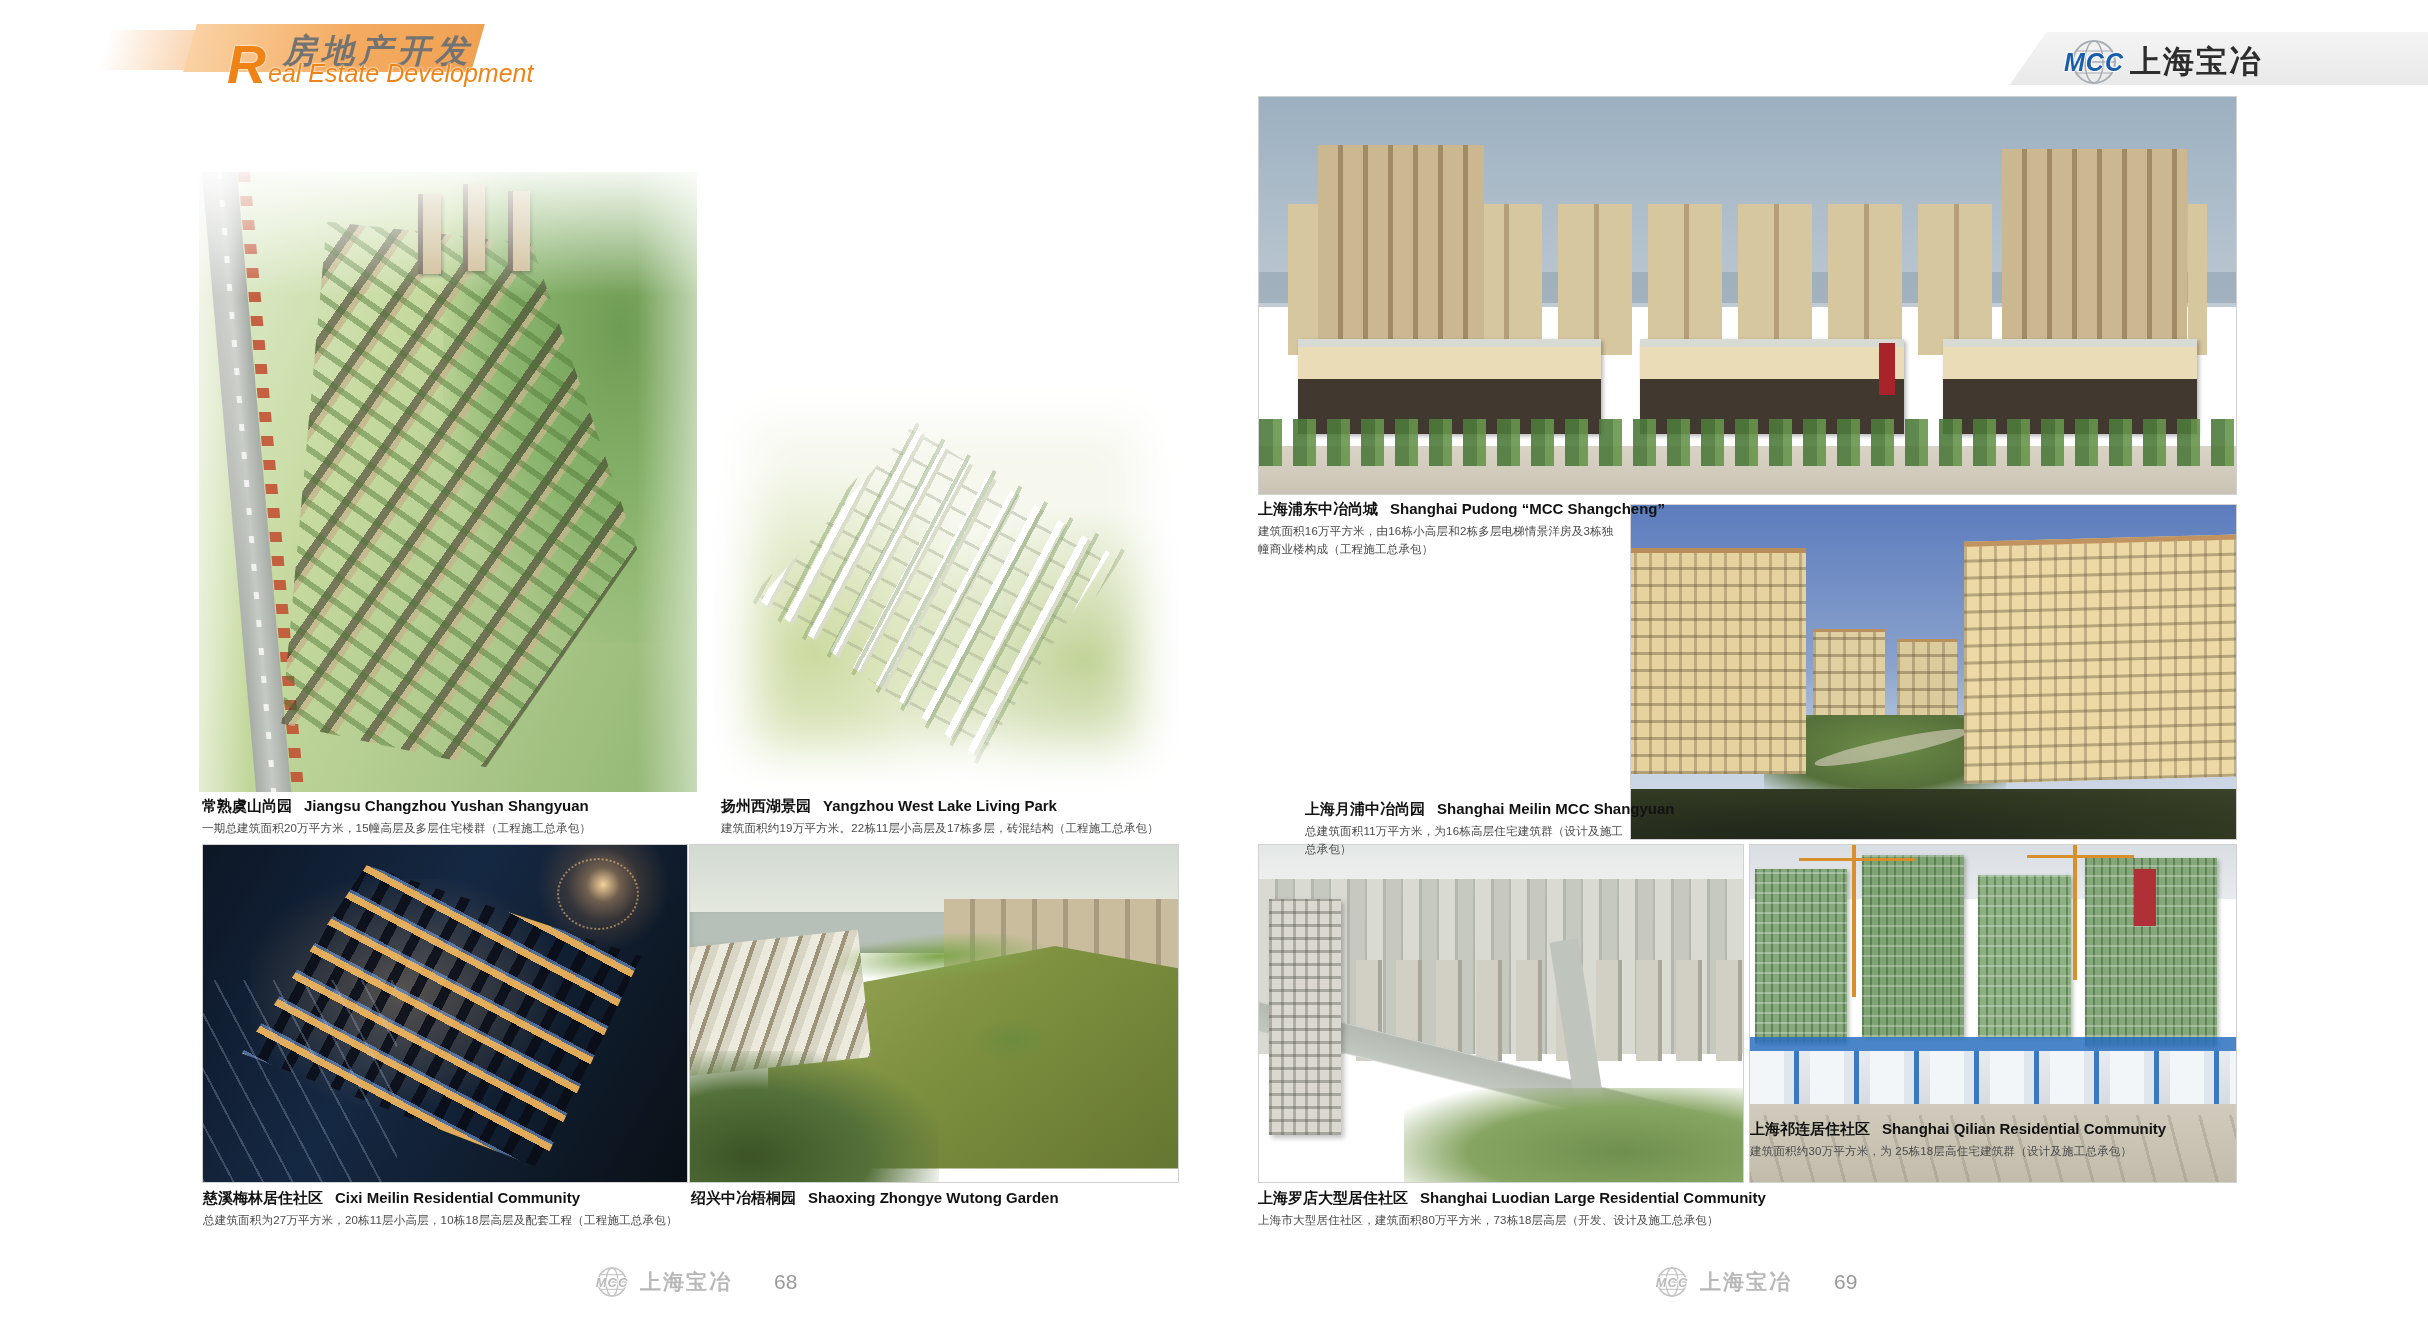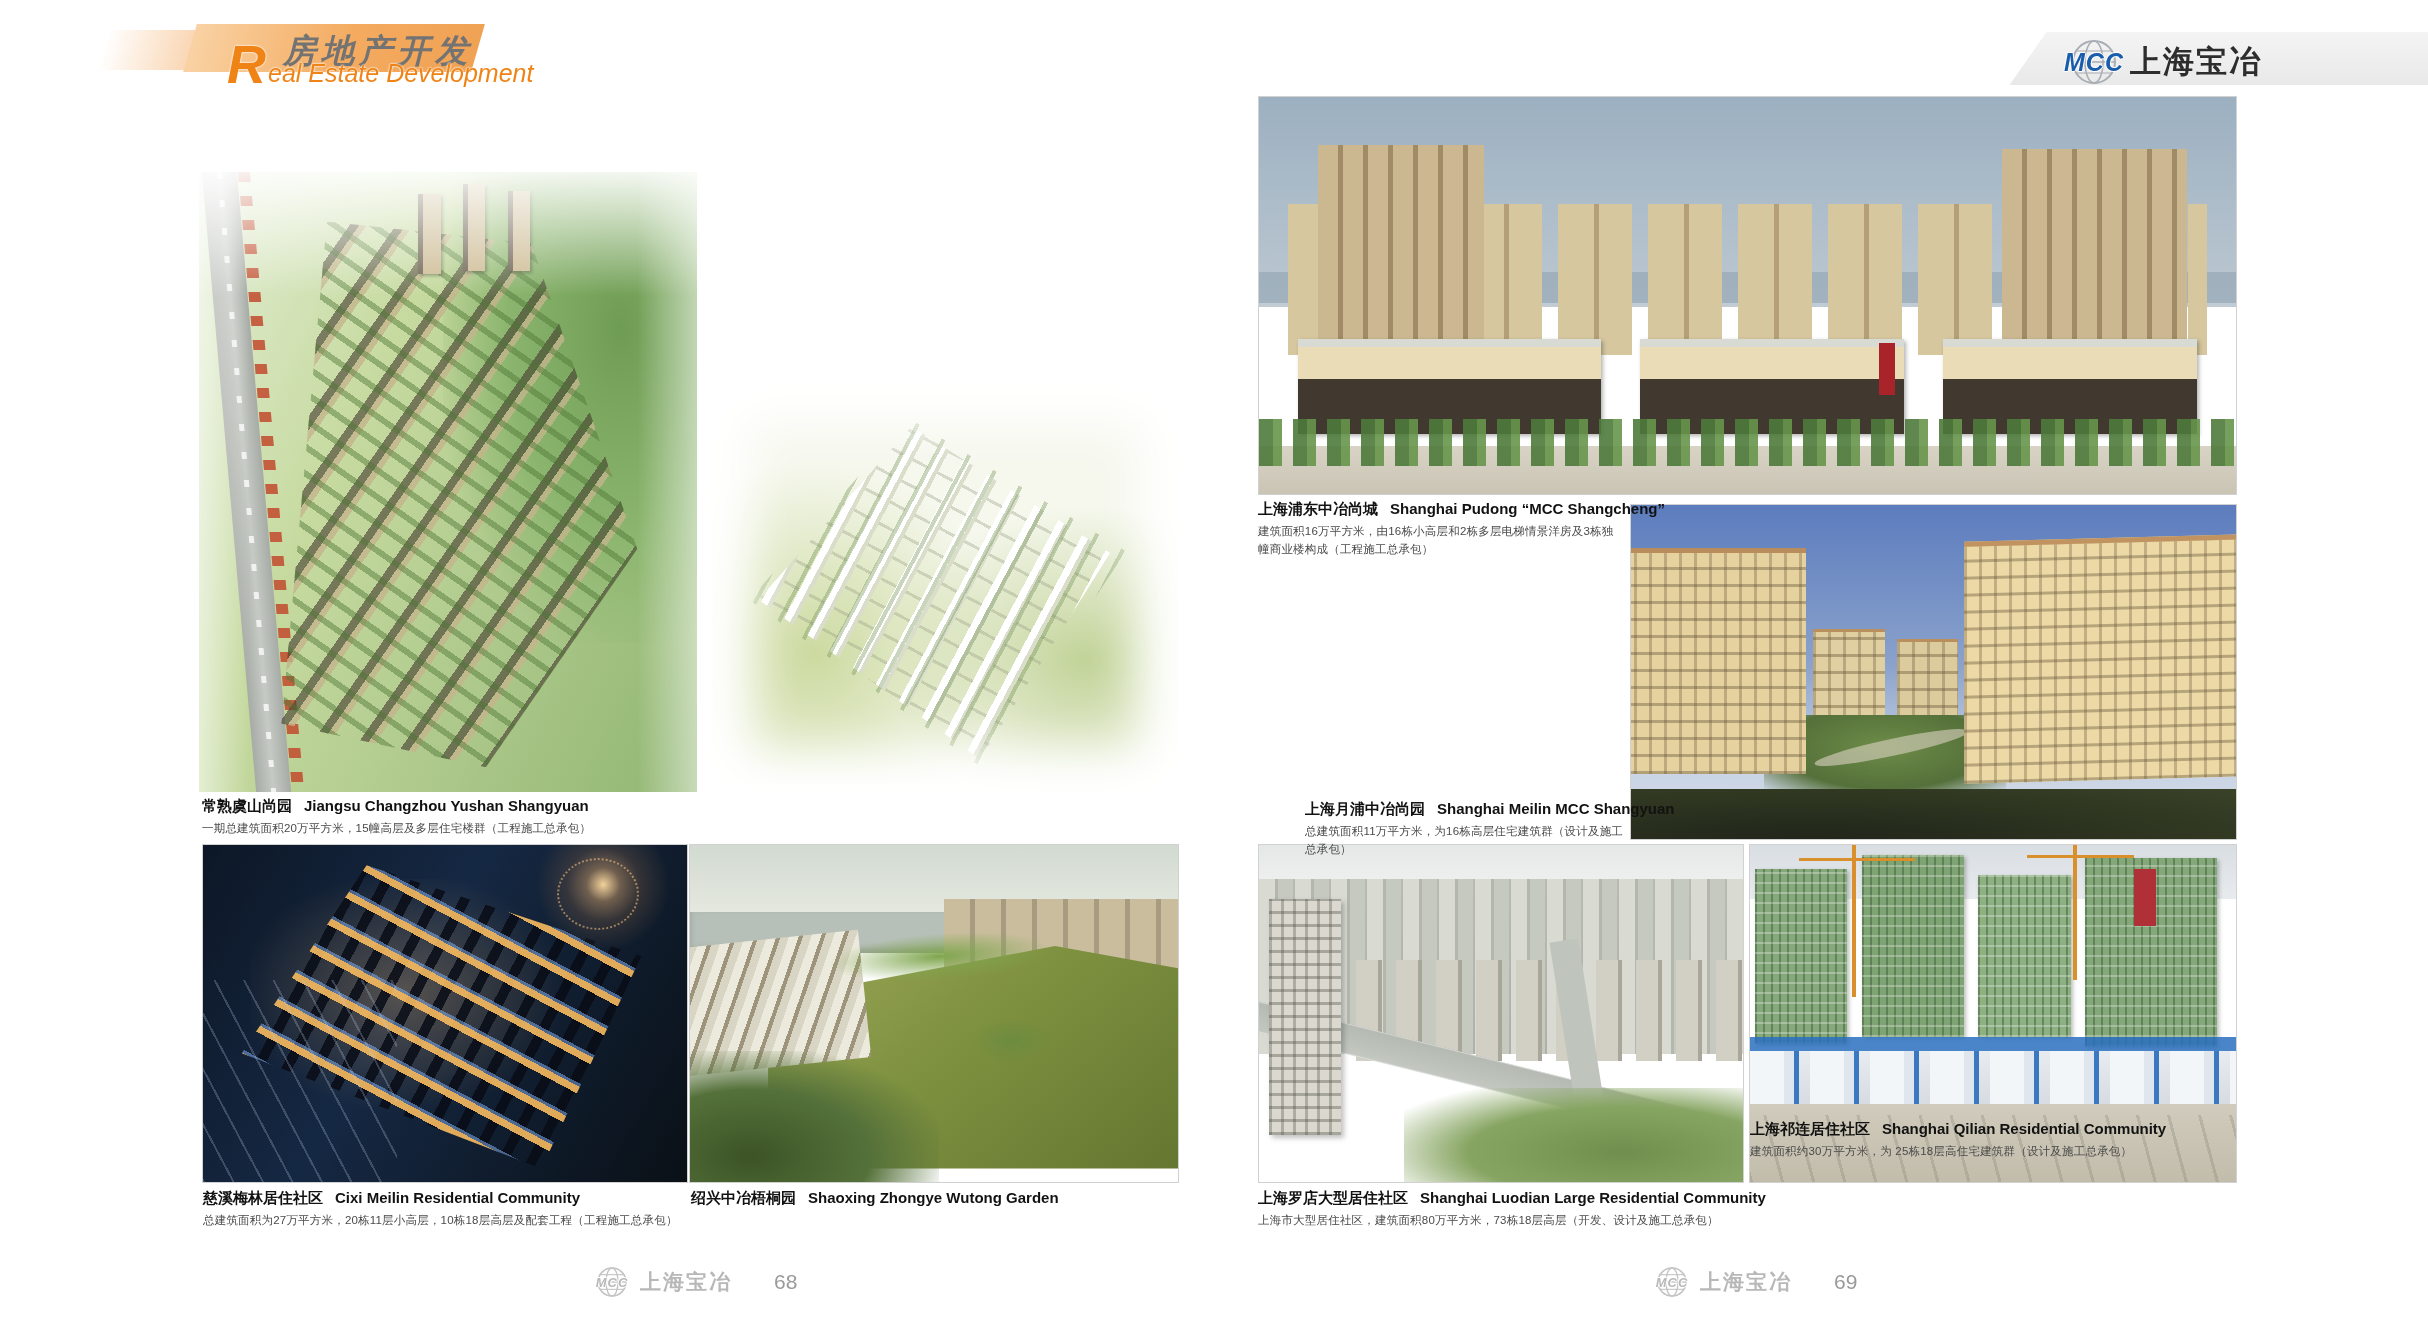--- a/index.html
+++ b/index.html
@@ -314,20 +314,24 @@
     <div class="layer p8-cabins"></div>
     <div class="layer p8-ground"></div>
     <div class="layer p8-marks"></div>
   </div>
 
   <div class="cap" style="left:202px;top:797px;width:500px;">
     <div class="t"><span>常熟虞山尚园</span><span class="en">Jiangsu Changzhou Yushan Shangyuan</span></div>
     <div class="d">一期总建筑面积20万平方米，15幢高层及多层住宅楼群（工程施工总承包）</div>
   </div>
 
+  <div class="cap" style="left:721px;top:797px;width:470px;">
+    <div class="t"><span>扬州西湖景园</span><span class="en">Yangzhou West Lake Living Park</span></div>
+    <div class="d">建筑面积约19万平方米。22栋11层小高层及17栋多层，砖混结构（工程施工总承包）</div>
+  </div>
 
   <div class="cap" style="left:1258px;top:500px;width:360px;">
     <div class="t"><span>上海浦东中冶尚城</span><span class="en">Shanghai Pudong “MCC Shangcheng”</span></div>
     <div class="d">建筑面积16万平方米，由16栋小高层和2栋多层电梯情景洋房及3栋独幢商业楼构成（工程施工总承包）</div>
   </div>
 
   <div class="cap" style="left:1305px;top:800px;width:325px;">
     <div class="t"><span>上海月浦中冶尚园</span><span class="en">Shanghai Meilin MCC Shangyuan</span></div>
     <div class="d">总建筑面积11万平方米，为16栋高层住宅建筑群（设计及施工总承包）</div>
   </div>

